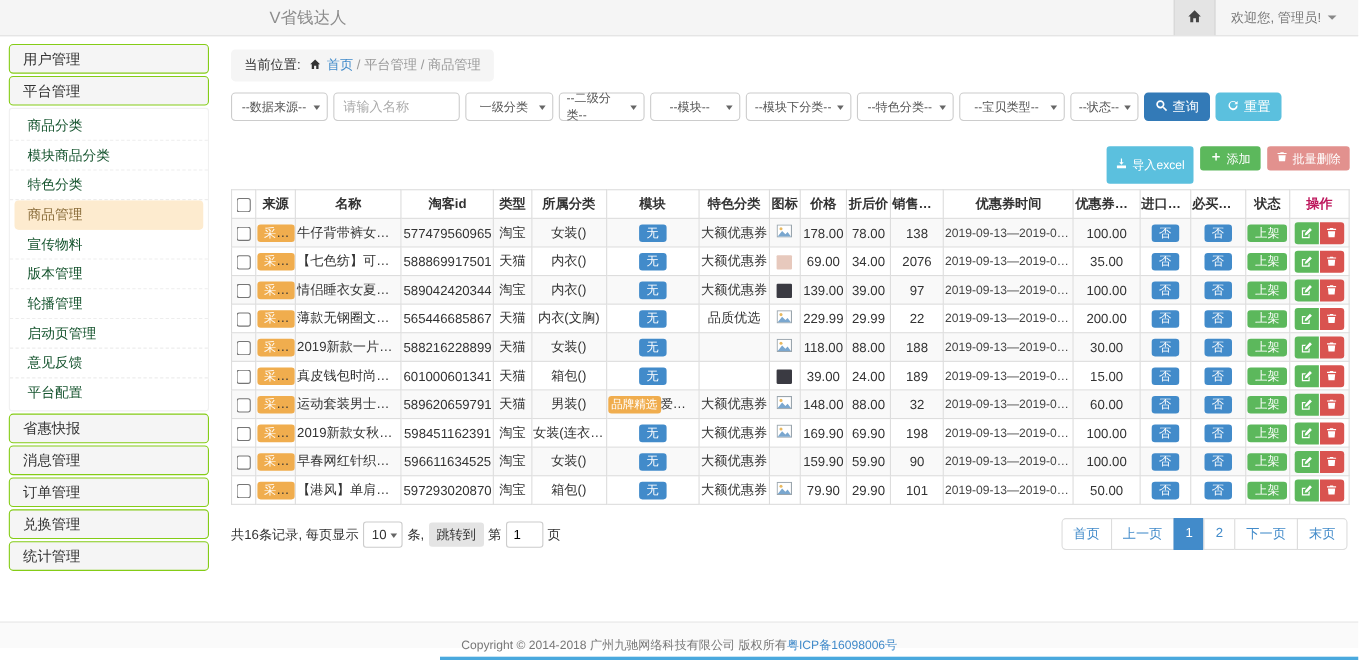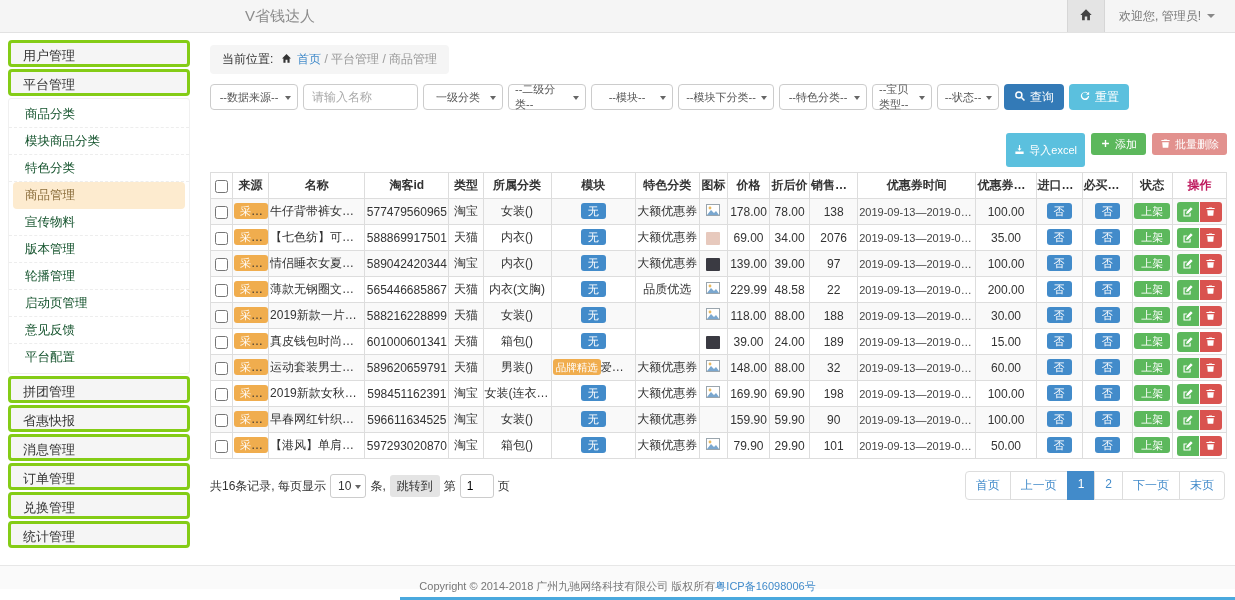--- a/index.html
+++ b/index.html
@@ -10,21 +10,21 @@
   .topbar{height:33px;background:#f5f5f5;border-bottom:1px solid #e2e2e2;display:flex;align-items:center;position:relative;z-index:3}
   .brand{margin-left:245px;font-size:15px;color:#8c8c8c}
   .topbar-right{position:absolute;right:0;top:0;height:100%;display:flex;align-items:center}
   .home-box{width:38px;height:100%;background:#e4e4e4;border-left:1px solid #d6d6d6;border-right:1px solid #d6d6d6;
             display:flex;align-items:center;justify-content:center;color:#444;cursor:pointer}
   .welcome{color:#777;margin:0 20px 0 14px;display:flex;align-items:center;gap:6px;cursor:pointer}
   .caret{width:0;height:0;border-left:4px solid transparent;border-right:4px solid transparent;border-top:4px solid #888;display:inline-block}
   
   .sidebar{position:absolute;left:8px;top:40px;width:182px;z-index:1}
   .side-title{color:#428bca;font-size:15px;font-weight:bold;padding:12px 2px 10px}
-  .side-group{background:#f5f5f5;border:3px solid #84cc16;border-radius:4px;height:27px;line-height:25px;
+  .side-group{background:#f5f5f5;border:1px solid #84cc16;border-radius:4px;height:27px;line-height:25px;
               padding:0 12px;margin-bottom:2px;font-size:13px;color:#333;cursor:pointer}
   .side-submenu{background:#fff;border:1px solid #f0f0f0;border-radius:3px;margin-bottom:2px;padding:2px 0}
   .side-sub-item{height:27px;line-height:27px;padding:0 16px;font-size:12.5px;color:#14532d;cursor:pointer;
                  border-bottom:1px dashed #ededed;white-space:nowrap;overflow:hidden}
   .side-sub-item:last-child{border-bottom:none}
   .side-sub-item.active{background:#fdebcf;border-radius:4px;color:#8a6d3b;border-bottom-color:transparent;margin:0 4px;padding:0 12px}
   
   .main{position:absolute;left:210px;top:33px;width:1017px;z-index:1}
   .breadcrumb{display:inline-block;background:#f5f5f5;border-radius:4px;padding:6px 12px;margin-top:12px;color:#333}
   .breadcrumb .bc-home-link{color:#428bca;cursor:pointer}
@@ -116,21 +116,20 @@
         <div class="side-sub-item">模块商品分类</div>
         <div class="side-sub-item">特色分类</div>
         <div class="side-sub-item active">商品管理</div>
         <div class="side-sub-item">宣传物料</div>
         <div class="side-sub-item">版本管理</div>
         <div class="side-sub-item">轮播管理</div>
         <div class="side-sub-item">启动页管理</div>
         <div class="side-sub-item">意见反馈</div>
         <div class="side-sub-item">平台配置</div>
       </div>
-      <div class="side-group">拼团管理</div>
       <div class="side-group">省惠快报</div>
       <div class="side-group">消息管理</div>
       <div class="side-group">订单管理</div>
       <div class="side-group">兑换管理</div>
       <div class="side-group">统计管理</div>
     </div>
 </div>
 
 <div class="main">
 
@@ -160,21 +159,21 @@
           <span class="caret-sm"></span>
         </div><div class="fselect" style="width: 82px;">
           <span>--模块--</span>
           <span class="caret-sm"></span>
         </div><div class="fselect" style="width: 96px;">
           <span>--模块下分类--</span>
           <span class="caret-sm"></span>
         </div><div class="fselect" style="width: 88px;">
           <span>--特色分类--</span>
           <span class="caret-sm"></span>
-        </div><div class="fselect" style="width: 60px;">
+        </div><div class="fselect" style="width: 96px;">
           <span>--宝贝类型--</span>
           <span class="caret-sm"></span>
         </div><div class="fselect" style="width: 62px;">
           <span>--状态--</span>
           <span class="caret-sm"></span>
         </div></span>
     <button class="btn btn-query">
       <span>
         <svg viewBox="0 0 16 16" width="12" height="12" fill="none" stroke="#fff" stroke-width="2">
             <circle cx="6.5" cy="6.5" r="4"></circle>
@@ -360,21 +359,21 @@
           <td>天猫</td>
           <td>内衣(文胸)</td>
           <td><span class="badge-blue">无</span></td>
           <td>品质优选</td>
           <td><span><svg width="14" height="12" viewBox="0 0 14 12">
                 <rect x="0.5" y="0.5" width="13" height="11" fill="#fff" stroke="#9aa5ad"></rect>
                 <circle cx="4" cy="4" r="1.4" fill="#e9b960"></circle>
                 <path d="M1 11 5 6l3 3 2-2 3 4z" fill="#7aa7cf"></path>
               </svg></span></td>
           <td>229.99</td>
-          <td>48.58</td>
+          <td>29.99</td>
           <td>22</td>
           <td class="date-cell">2019-09-13—2019-09-17</td>
           <td>200.00</td>
           <td><span class="badge-blue">否</span></td>
           <td><span class="badge-blue">否</span></td>
           <td><span class="badge-green">上架</span></td>
           <td><span class="opbtn edit">
               <svg viewBox="0 0 16 16" width="12" height="12" fill="#fff">
                 <path d="M11.8 1.6 14.2 4 8.3 9.9 5.4 10.7l.8-2.9zM2 4.5h5.2L5.7 6H3.5v6.5H10V10l1.5-1.5V14H2z"></path>
               </svg>

